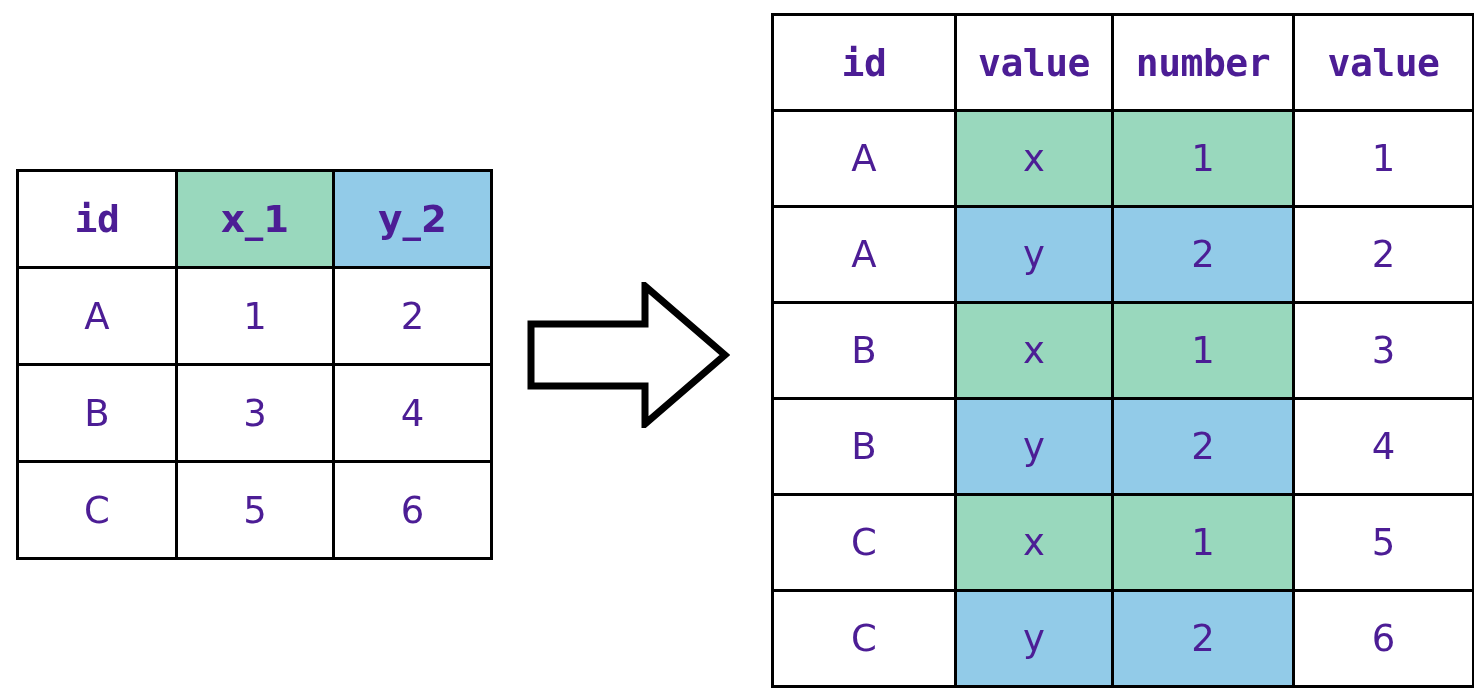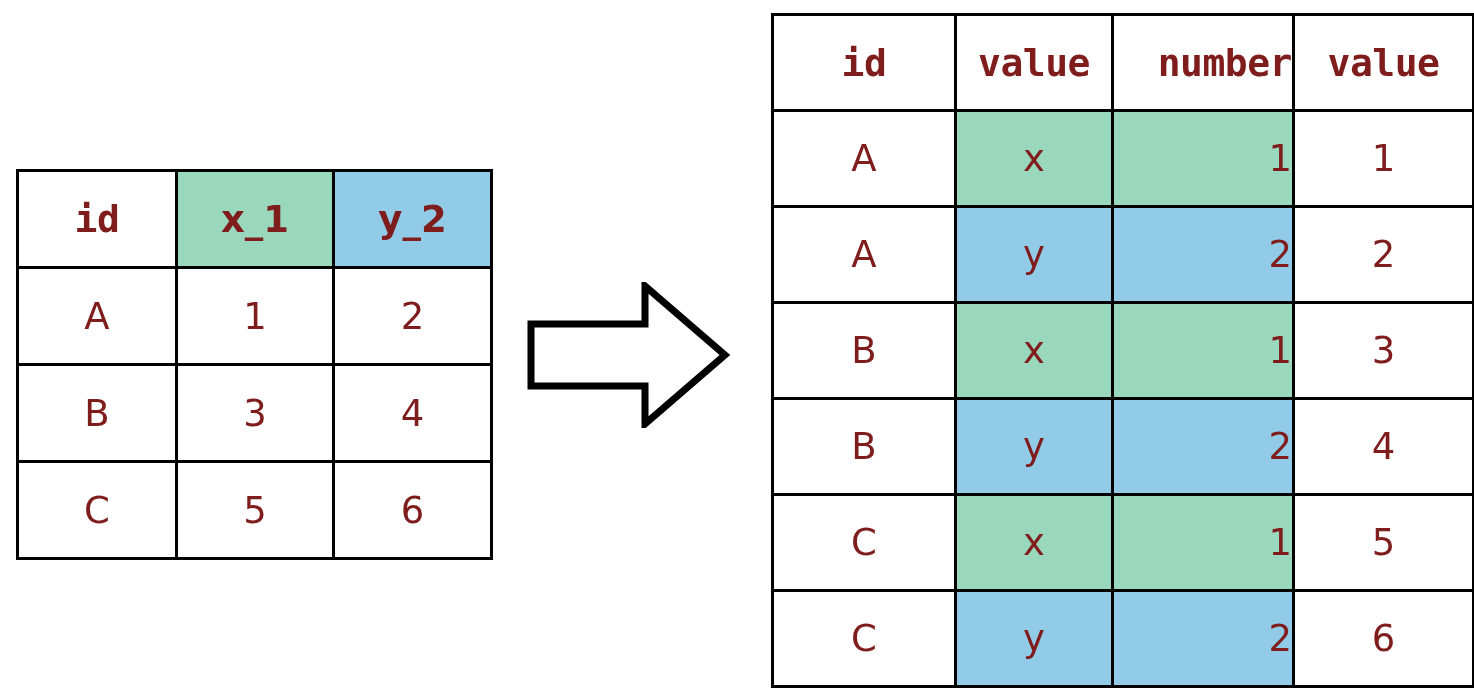--- a/index.html
+++ b/index.html
@@ -26,21 +26,21 @@
   .grid-table {
     position: absolute;
     border-collapse: collapse;
     table-layout: fixed;
     background: #ffffff;
   }
   .grid-table td {
     border: 3px solid #000000;
     text-align: center;
     vertical-align: middle;
-    color: #7f1d1d;
+    color: #4c1d95;
     padding: 0;
     background-clip: padding-box;
   }
   .hdr-bold {
     font-family: "DejaVu Sans Mono", monospace;
     font-weight: bold;
     font-size: 38px;
     letter-spacing: -0.5px;
   }
   .hdr-plain {
@@ -69,21 +69,21 @@
   
   #long-table {
     left: 771px;
     top: 13px;
     width: 689px;
     height: 653px;
   }
   #long-table td { height: 93px; }
   #long-table td.c-id     { width: 180px; }
   #long-table td.c-name   { width: 154px; }
-  #long-table td.c-number { width: 178px; text-align: right; }
+  #long-table td.c-number { width: 178px; }
   #long-table td.c-value  { width: 177px; text-align: center; }
 
   
   .fill-green { background-color: #99D8BD; }
   .fill-blue  { background-color: #92CBE8; }
   .fill-none  { background-color: #ffffff; }
 
   
   #flow-arrow {
     position: absolute;

